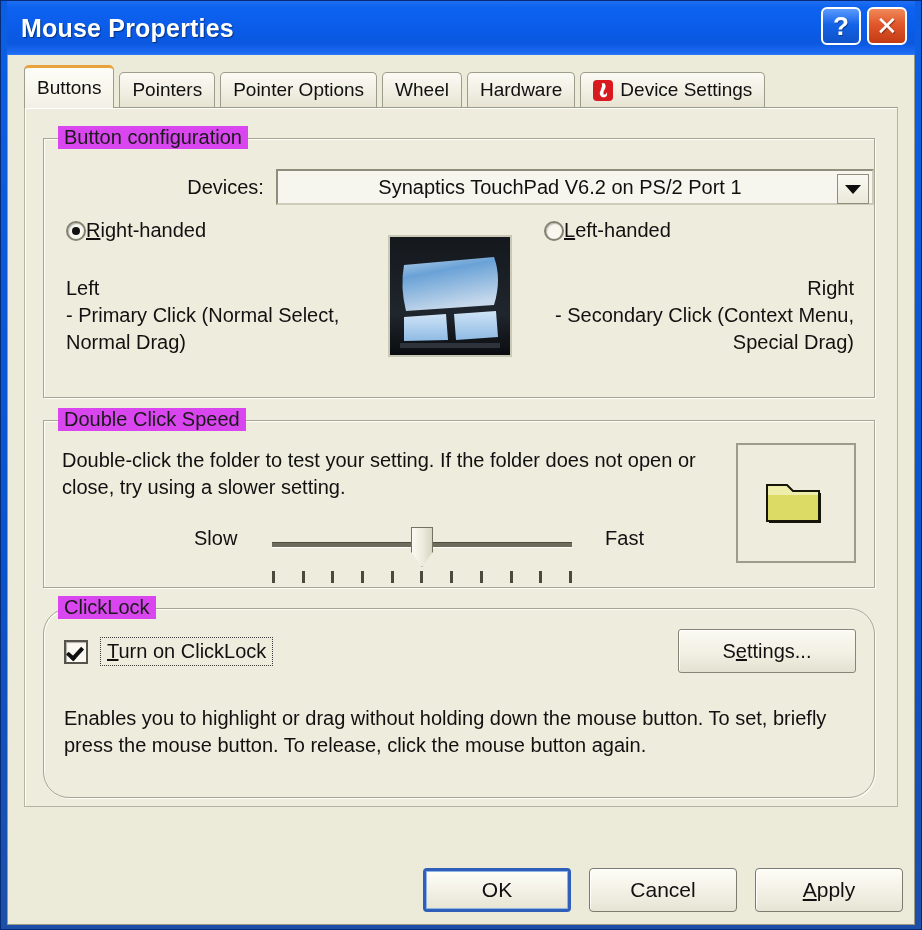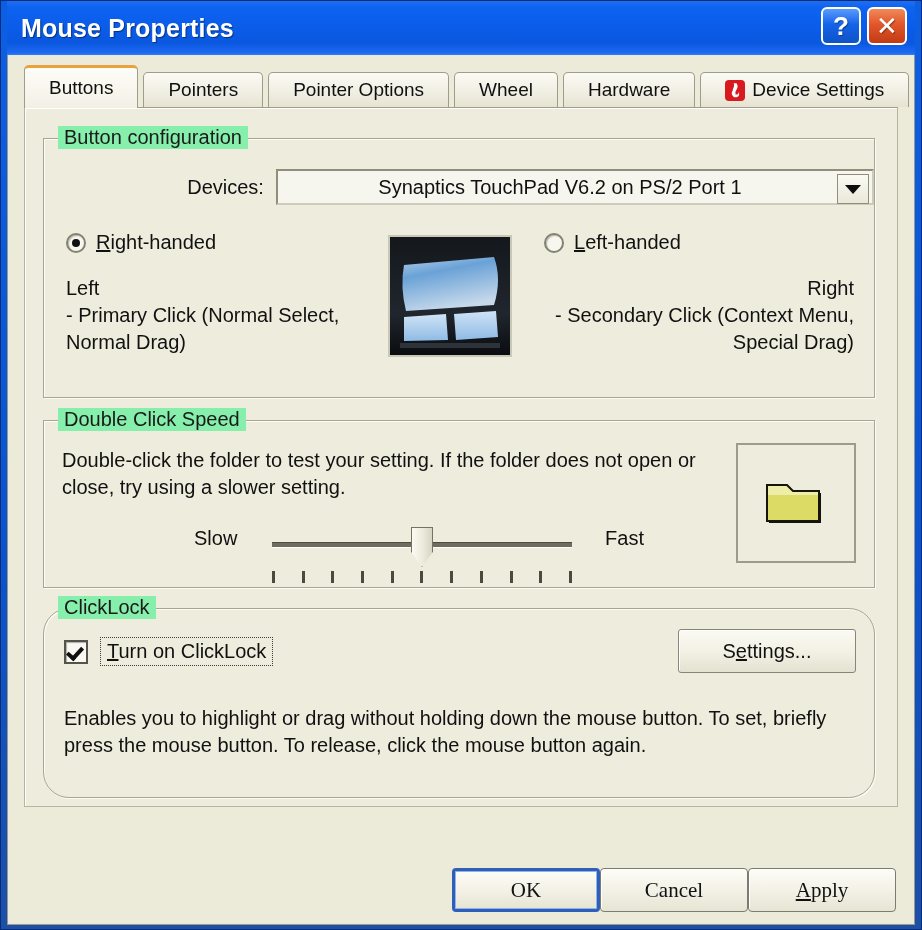--- a/index.html
+++ b/index.html
@@ -97,21 +97,21 @@
     position: relative;
     height: 40px;
     margin: 12px 0 0 16px;
     display: flex;
     align-items: flex-end;
     gap: 5px;
   }
   .tab {
     position: relative;
     height: 34px;
-    padding: 0 24px;
+    padding: 0 12px;
     display: flex;
     align-items: center;
     gap: 7px;
     background: linear-gradient(to bottom, #fbfaf4 0%, #f1efe3 55%, #e6e3d2 100%);
     border: 1px solid #9d9d8c;
     border-bottom: none;
     border-radius: 5px 5px 0 0;
     font-size: 19px;
     color: #101010;
     white-space: nowrap;
@@ -147,21 +147,21 @@
   .group {
     position: absolute;
     box-sizing: border-box;
     border: 1px solid #a7a593;
     box-shadow: inset 1px 1px 0 #fdfdf5, 1px 1px 0 #fdfdf5;
   }
   .group-title {
     position: absolute;
     top: -13px;
     left: 14px;
-    background: #86efac;
+    background: #d946ef;
     padding: 0 6px;
     font-size: 20px;
     color: #1a1a1a;
     white-space: nowrap;
   }
 
   .g-buttons { left: 18px; top: 30px; width: 832px; height: 260px; }
   .g-dblclick { left: 18px; top: 312px; width: 832px; height: 168px; }
   .g-clicklock { left: 18px; top: 500px; width: 832px; height: 190px; border-radius: 26px; }
 
@@ -217,24 +217,23 @@
     width: 0; height: 0;
     border-left: 8px solid transparent;
     border-right: 8px solid transparent;
     border-top: 9px solid #0d0d0d;
     display: block;
   }
 
   
   .radio-row {
     position: absolute;
-    top: 92px;
-    display: flex;
-    align-items: center;
-    gap: 10px;
+    top: 80px;
+    display: flex;
+    align-items: center;
     cursor: default;
   }
   .radio-left { left: 22px; }
   .radio-right { left: 500px; }
   .radio {
     width: 20px; height: 20px;
     border-radius: 50%;
     background: #f7f6ef;
     border: 2px solid #83816f;
     box-sizing: border-box;
@@ -409,24 +408,24 @@
     top: 96px;
     width: 790px;
     font-size: 20px;
     color: #111;
     line-height: 1.35;
   }
 
   
   .footer {
     position: absolute;
-    right: 18px;
+    right: 11px;
     bottom: 12px;
     display: flex;
-    font-family: Liberation Serif, serif;
+    gap: 18px;
   }
   .btn {
     width: 148px;
     height: 44px;
     background: linear-gradient(to bottom, #fdfdf7 0%, #f4f2e7 48%, #e6e4d3 100%);
     border: 1px solid #7d7b6f;
     border-radius: 4px;
     box-sizing: border-box;
     display: flex;
     align-items: center;

